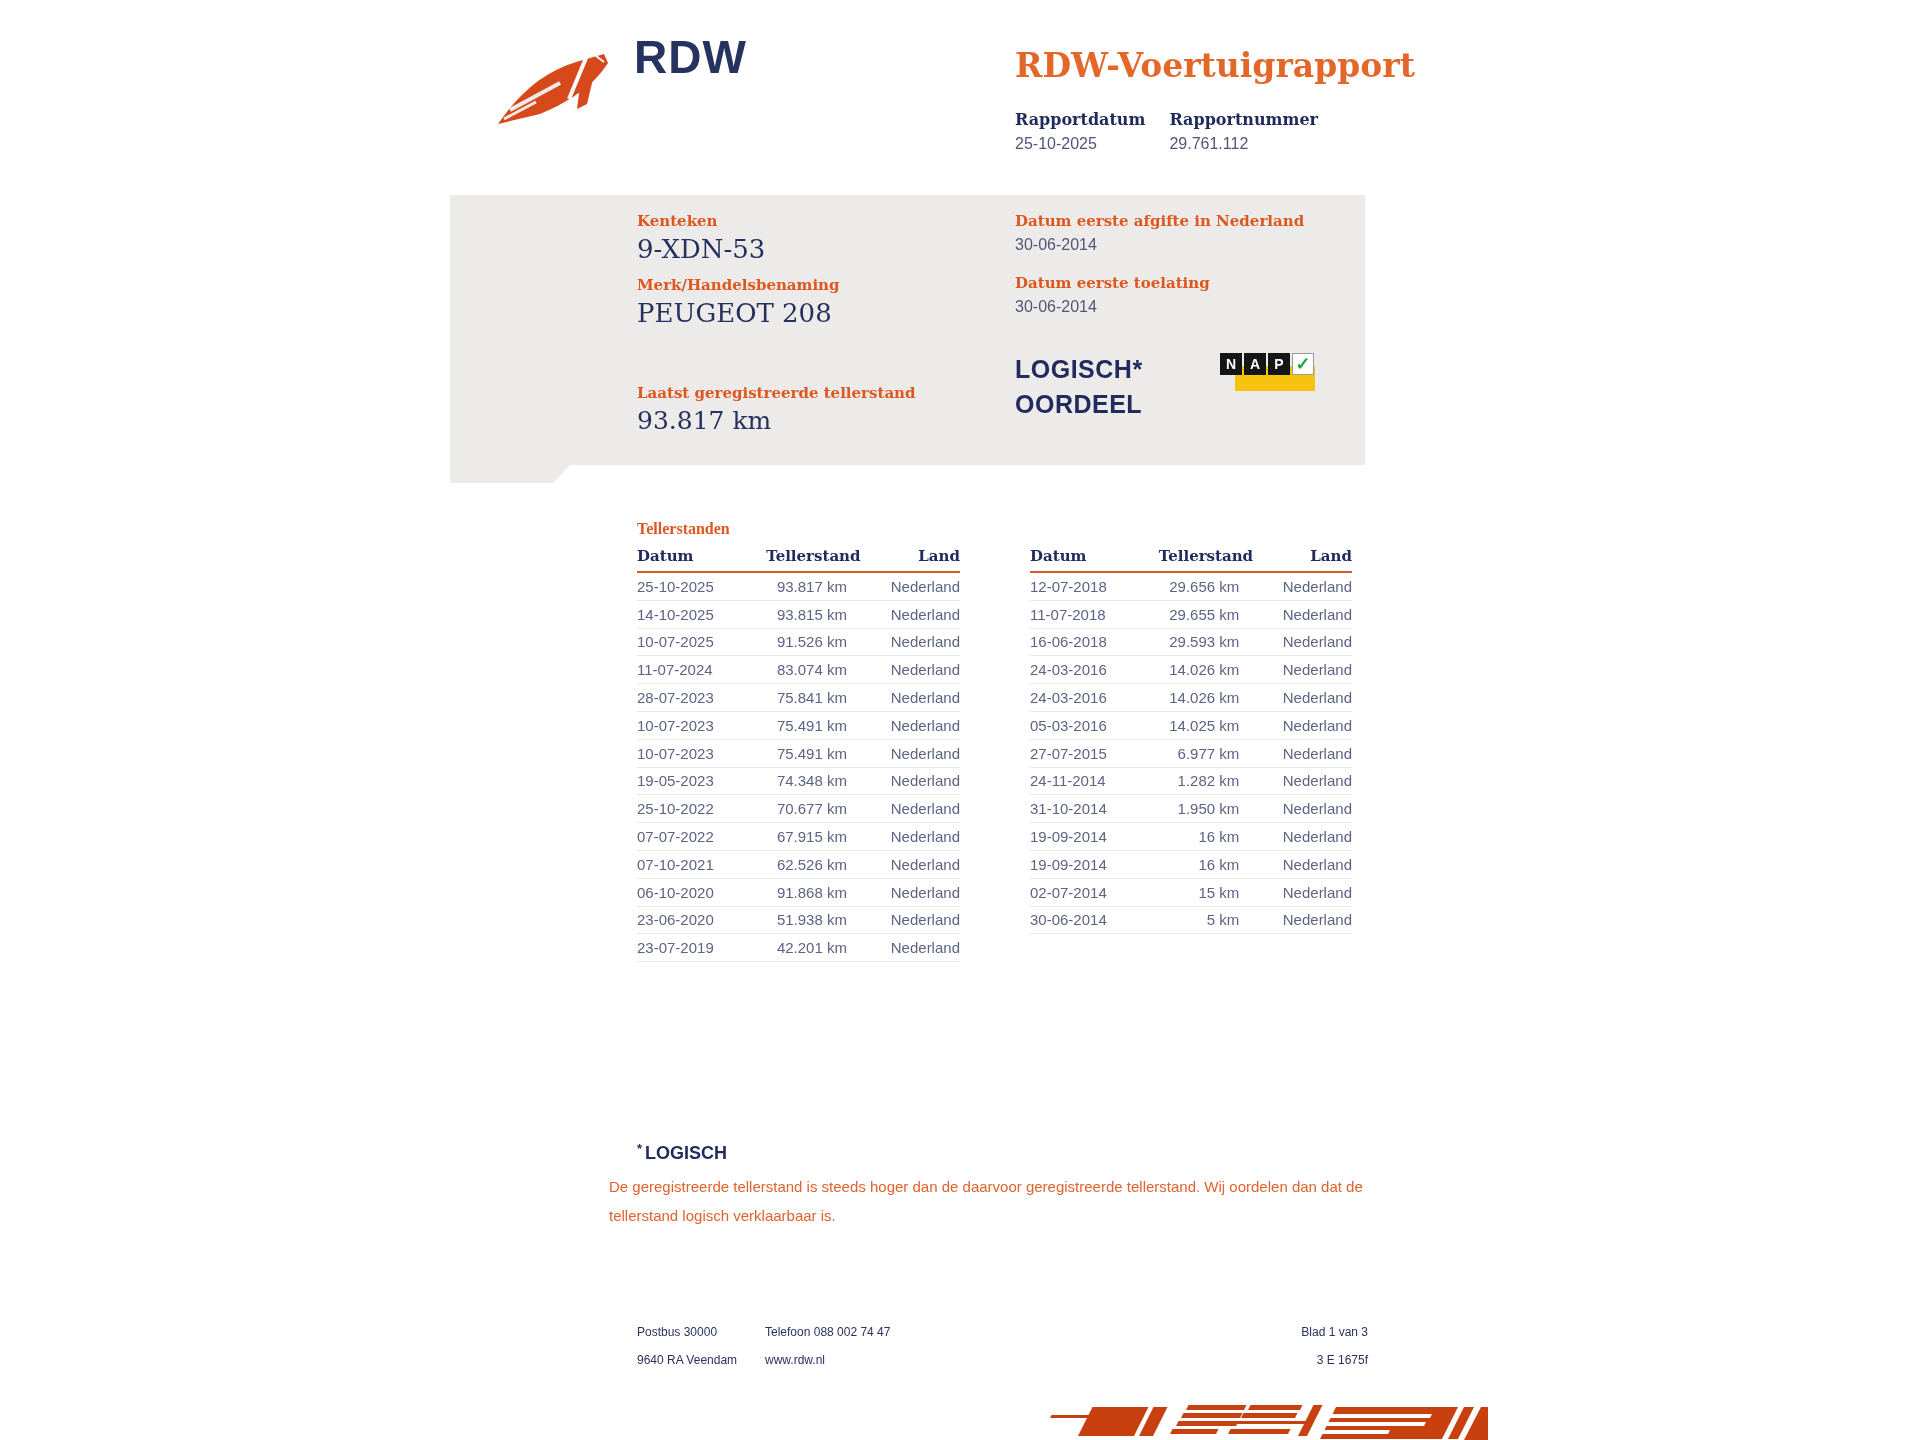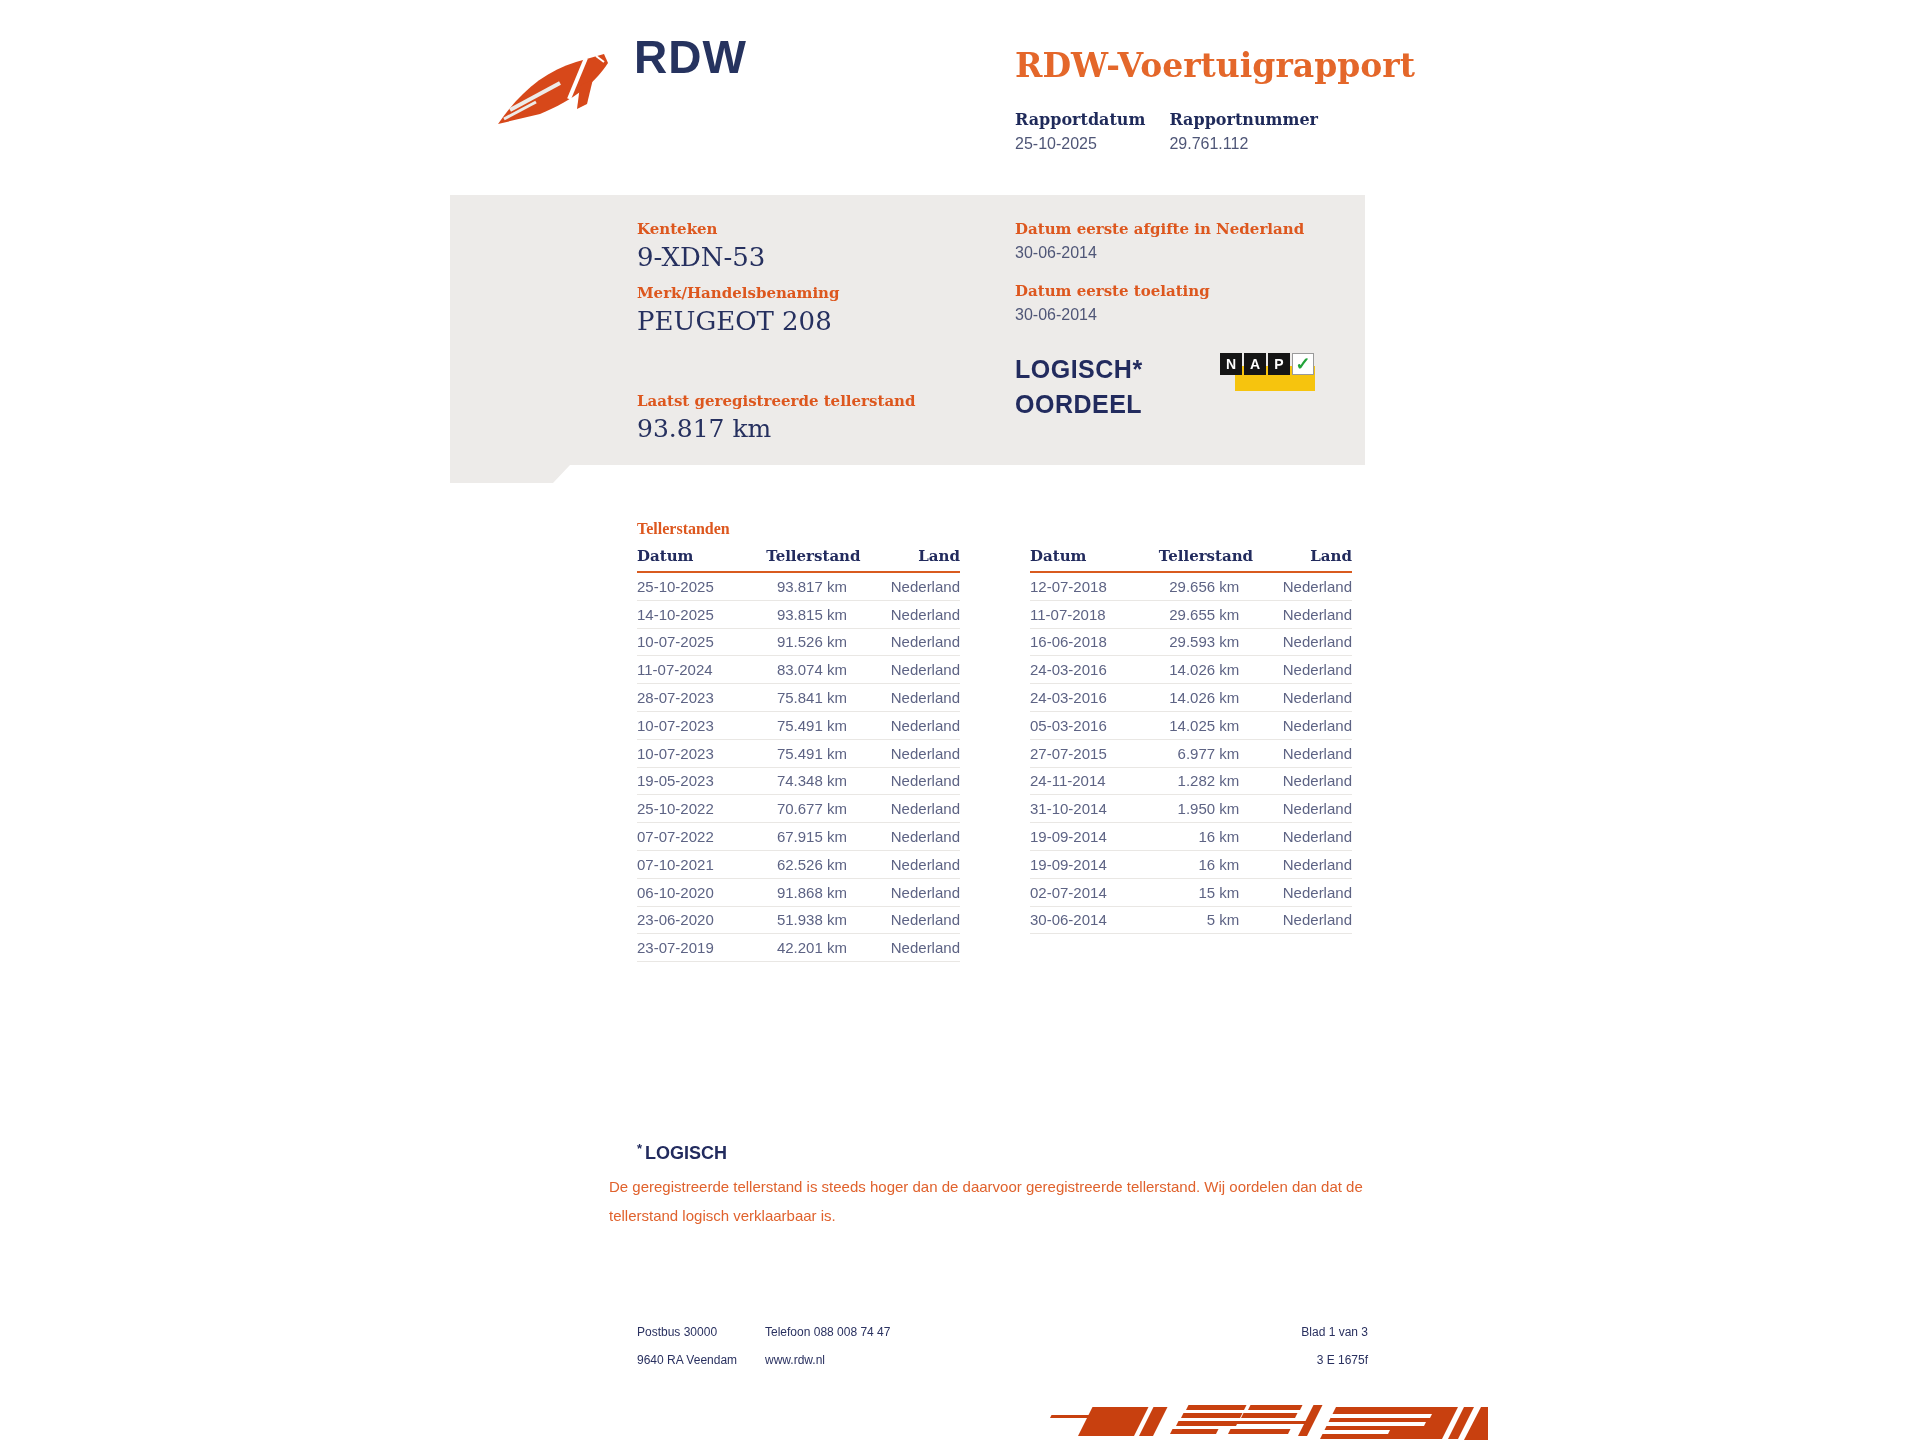--- a/index.html
+++ b/index.html
@@ -23,21 +23,21 @@
     font-family:"DejaVu Serif",serif;font-weight:bold;font-size:16px;color:#1f2a5a;
   }
   .meta-value{font-size:16px;color:#4f5677;margin-top:6px;}
 
   
   .info-box{
     left:450px;top:195px;width:915px;height:288px;background:#edebe9;
     clip-path:polygon(0 0,915px 0,915px 270px,120px 270px,103px 288px,0 288px);
   }
   .info-label{
-    font-family:"DejaVu Serif",serif;font-weight:bold;font-size:15px;color:#dd571e;margin-top:8px;
+    font-family:"DejaVu Serif",serif;font-weight:bold;font-size:15px;color:#dd571e;
   }
   .info-value-serif{
     font-family:"DejaVu Serif",serif;font-size:26px;color:#26305f;margin-top:4px;
   }
   .info-value-sans{font-size:16px;color:#4f5677;margin-top:6px;}
   .oordeel{
     font-size:25px;font-weight:bold;color:#222b5e;line-height:35px;letter-spacing:.5px;
   }
 
   
@@ -332,21 +332,21 @@
 <div class="abs expl-heading">
   <span class="expl-star">*</span><span>LOGISCH</span>
 </div>
 <div class="abs expl-text">De geregistreerde tellerstand is steeds hoger dan de daarvoor geregistreerde tellerstand. Wij oordelen dan dat de tellerstand logisch verklaarbaar is.</div>
 
 <div class="abs footer-col" style="left:637px;top:1318px">
   <div>Postbus 30000</div>
   <div>9640 RA Veendam</div>
 </div>
 <div class="abs footer-col" style="left:765px;top:1318px">
-  <div>Telefoon 088 008 74 47</div>
+  <div>Telefoon 088 002 74 47</div>
   <div>www.rdw.nl</div>
 </div>
 <div class="abs footer-col footer-right" style="left:1100px;top:1318px;width:268px">
   <div>Blad 1 van 3</div>
   <div>3 E 1675f</div>
 </div>
 
 <div class="abs" style="left:1048px;top:1383px;width:440px;height:57px;overflow:hidden">
   <svg width="440" height="57" viewBox="0 0 440 57">
     <g fill="#c8400f">

